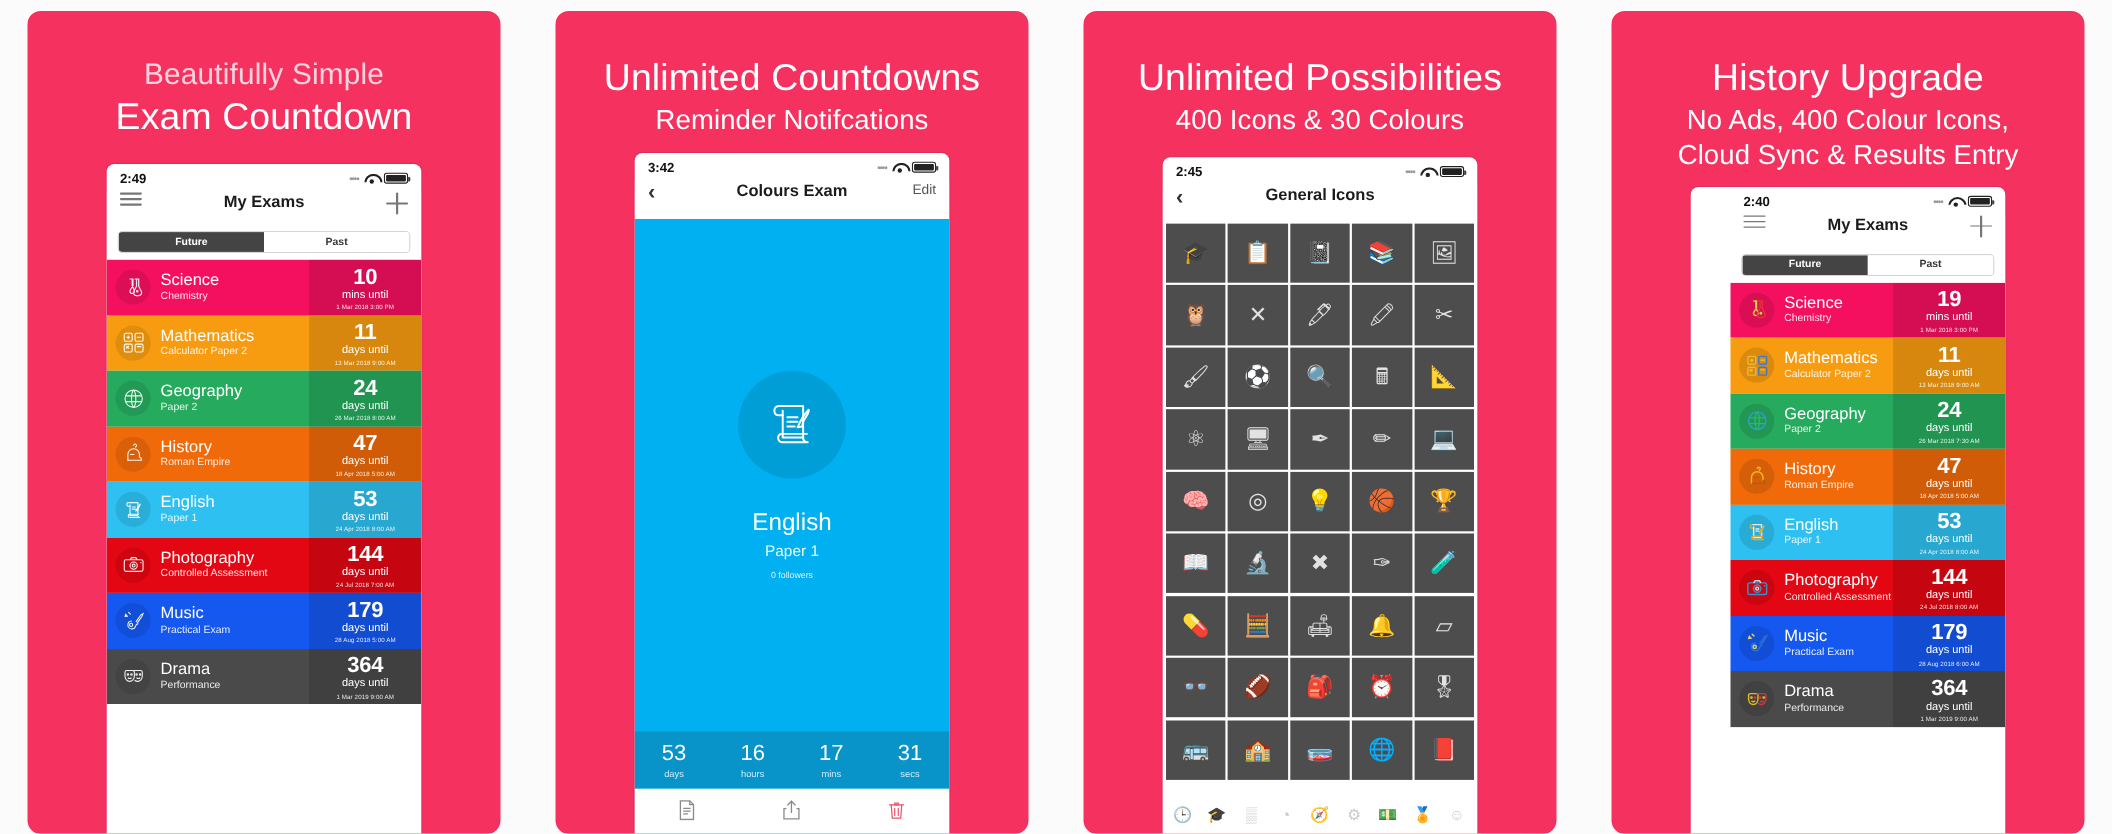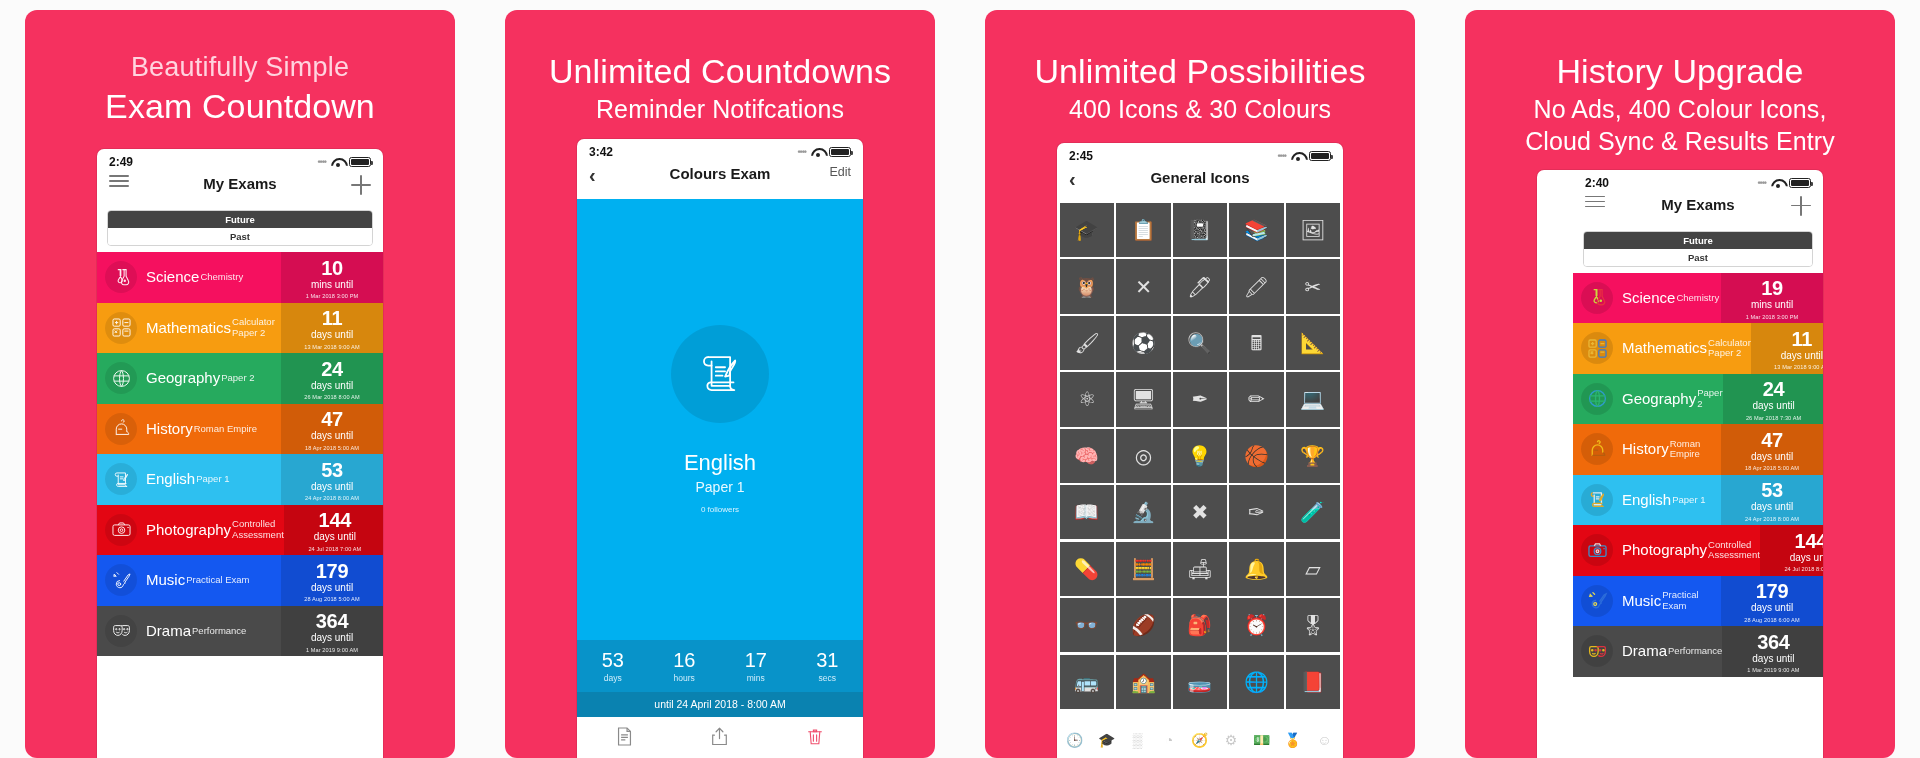--- a/index.html
+++ b/index.html
@@ -90,42 +90,42 @@
   .hamburger { width: 20px; display:flex; flex-direction:column; gap:3.5px; z-index:2;}
   .hamburger span { display:block; height: 1.6px; background: #777; border-radius:1px;}
   .plus { margin-left:auto; width:20px; height:20px; position:relative; z-index:2;}
   .plus:before,.plus:after{content:"";position:absolute;background:#777;border-radius:1px;}
   .plus:before{left:0;top:9.2px;width:20px;height:1.6px;}
   .plus:after{top:0;left:9.2px;height:20px;width:1.6px;}
   .chev-back { font-size: 20px; color:#333; line-height:1; z-index:2; font-weight:600;}
   .edit-btn { margin-left:auto; font-size:12.5px; color:#555; z-index:2;}
   .segwrap { padding: 1px 10px 6px 10px; background:#fff; flex:0 0 auto;}
   .seg {
-    display:flex; border:1px solid #d4d4d4; border-radius:4px; overflow:hidden; height: 36px; flex-direction: column;
+    display:flex; border:1px solid #d4d4d4; border-radius:4px; overflow:hidden; height: 20px;
   }
   .seg div {
     flex:1; display:flex; align-items:center; justify-content:center;
     font-size: 9.5px; font-weight:600;
   }
   .seg .on { background:#444; color:#fff; }
   .seg .off { background:#fff; color:#333; }
   .examlist { flex: 1 1 auto; display:flex; flex-direction:column; overflow:hidden;}
   .exrow {
     display:flex; align-items:stretch; height: 50.5px; flex: 0 0 auto;
     position:relative;
   }
   .ex-left { flex: 1 1 auto; display:flex; align-items:center; padding-left: 8px; gap:9px;}
   .ex-ico {
     width: 32px; height:32px; border-radius:50%;
     background: rgba(0,0,0,.10);
     display:flex; align-items:center; justify-content:center;
     flex: 0 0 auto; font-size: 17px; line-height:1;
   }
   .ex-ico.mono { color:#fff; opacity:.92; }
-  .ex-txt { display:flex; flex-direction:row; justify-content:center; gap:1px;align-items:center;}
+  .ex-txt { display:flex; flex-direction:column; justify-content:center; gap:1px;}
   .ex-title { font-size:15px; color:#fff; font-weight:400; line-height:1.08;}
   .ex-sub { font-size:9.5px; color:rgba(255,255,255,.88); line-height:1.1;}
   .ex-right {
     width: 102px; flex:0 0 auto; background: rgba(0,0,0,.13);
     display:flex; flex-direction:column; align-items:center; justify-content:center;
     padding-top:2px;
   }
   .ex-num { font-size: 20px; color:#fff; font-weight:bold; line-height:1; letter-spacing:-.3px;}
   .ex-unit { font-size: 10px; color:#fff; line-height:1.25; margin-top:1px;}
   .ex-date { font-size: 5.6px; color:rgba(255,255,255,.88); margin-top:2px; letter-spacing:.1px;}
@@ -429,21 +429,20 @@
               </div>
               <div class="cdcell">
                 <div class="cdnum">17</div>
                 <div class="cdlbl">mins</div>
               </div>
               <div class="cdcell">
                 <div class="cdnum">31</div>
                 <div class="cdlbl">secs</div>
               </div>
             </div>
-          <div class="untilbar">until 24 April 2018 - 8:00 AM</div>
           <div class="tabbar">
             <div>
               <svg width="17" height="19" viewBox="0 0 20 22" fill="none" stroke="#8a8a8a" stroke-width="1.4">
                 <path d="M3 1h10l4 4v16H3z"></path>
                   <path d="M13 1v4h4"></path>
                   <path d="M6 9h8M6 12h8M6 15h5"></path>
               </svg>
             </div>
             <div>
               <svg width="17" height="20" viewBox="0 0 20 22" fill="none" stroke="#8a8a8a" stroke-width="1.4" stroke-linecap="round">

